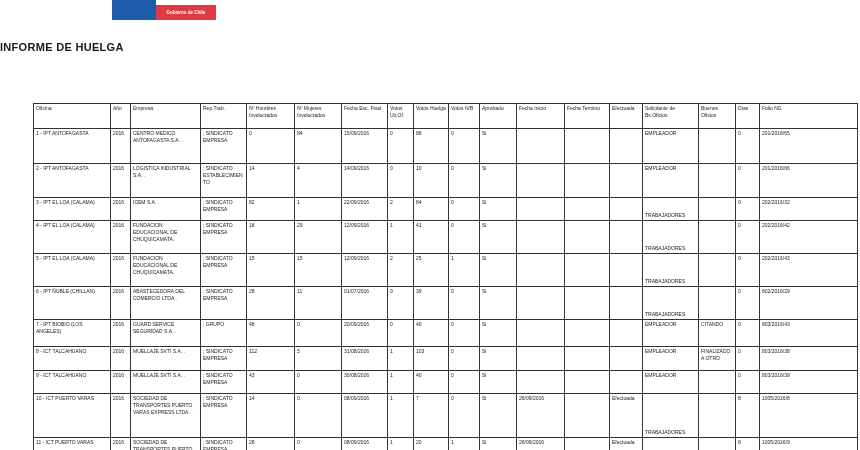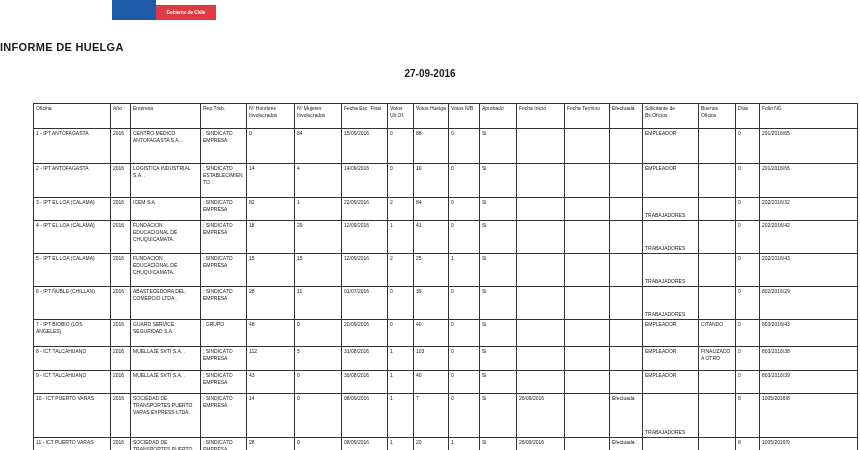--- a/index.html
+++ b/index.html
@@ -36,21 +36,20 @@
 <div class="page">
 
   <div class="logo">
     <div class="logo-blue"></div>
     <div class="logo-red">
       <span>Gobierno de Chile</span>
     </div>
   </div>
 
   <div class="title">INFORME DE HUELGA</div>
-  <div class="date">27-09-2016</div>
 
   <table class="report-table">
     <colgroup>
         <col style="width: 77px;">
         <col style="width: 20px;">
         <col style="width: 70px;">
         <col style="width: 46px;">
         <col style="width: 48px;">
         <col style="width: 47px;">
         <col style="width: 46px;">

